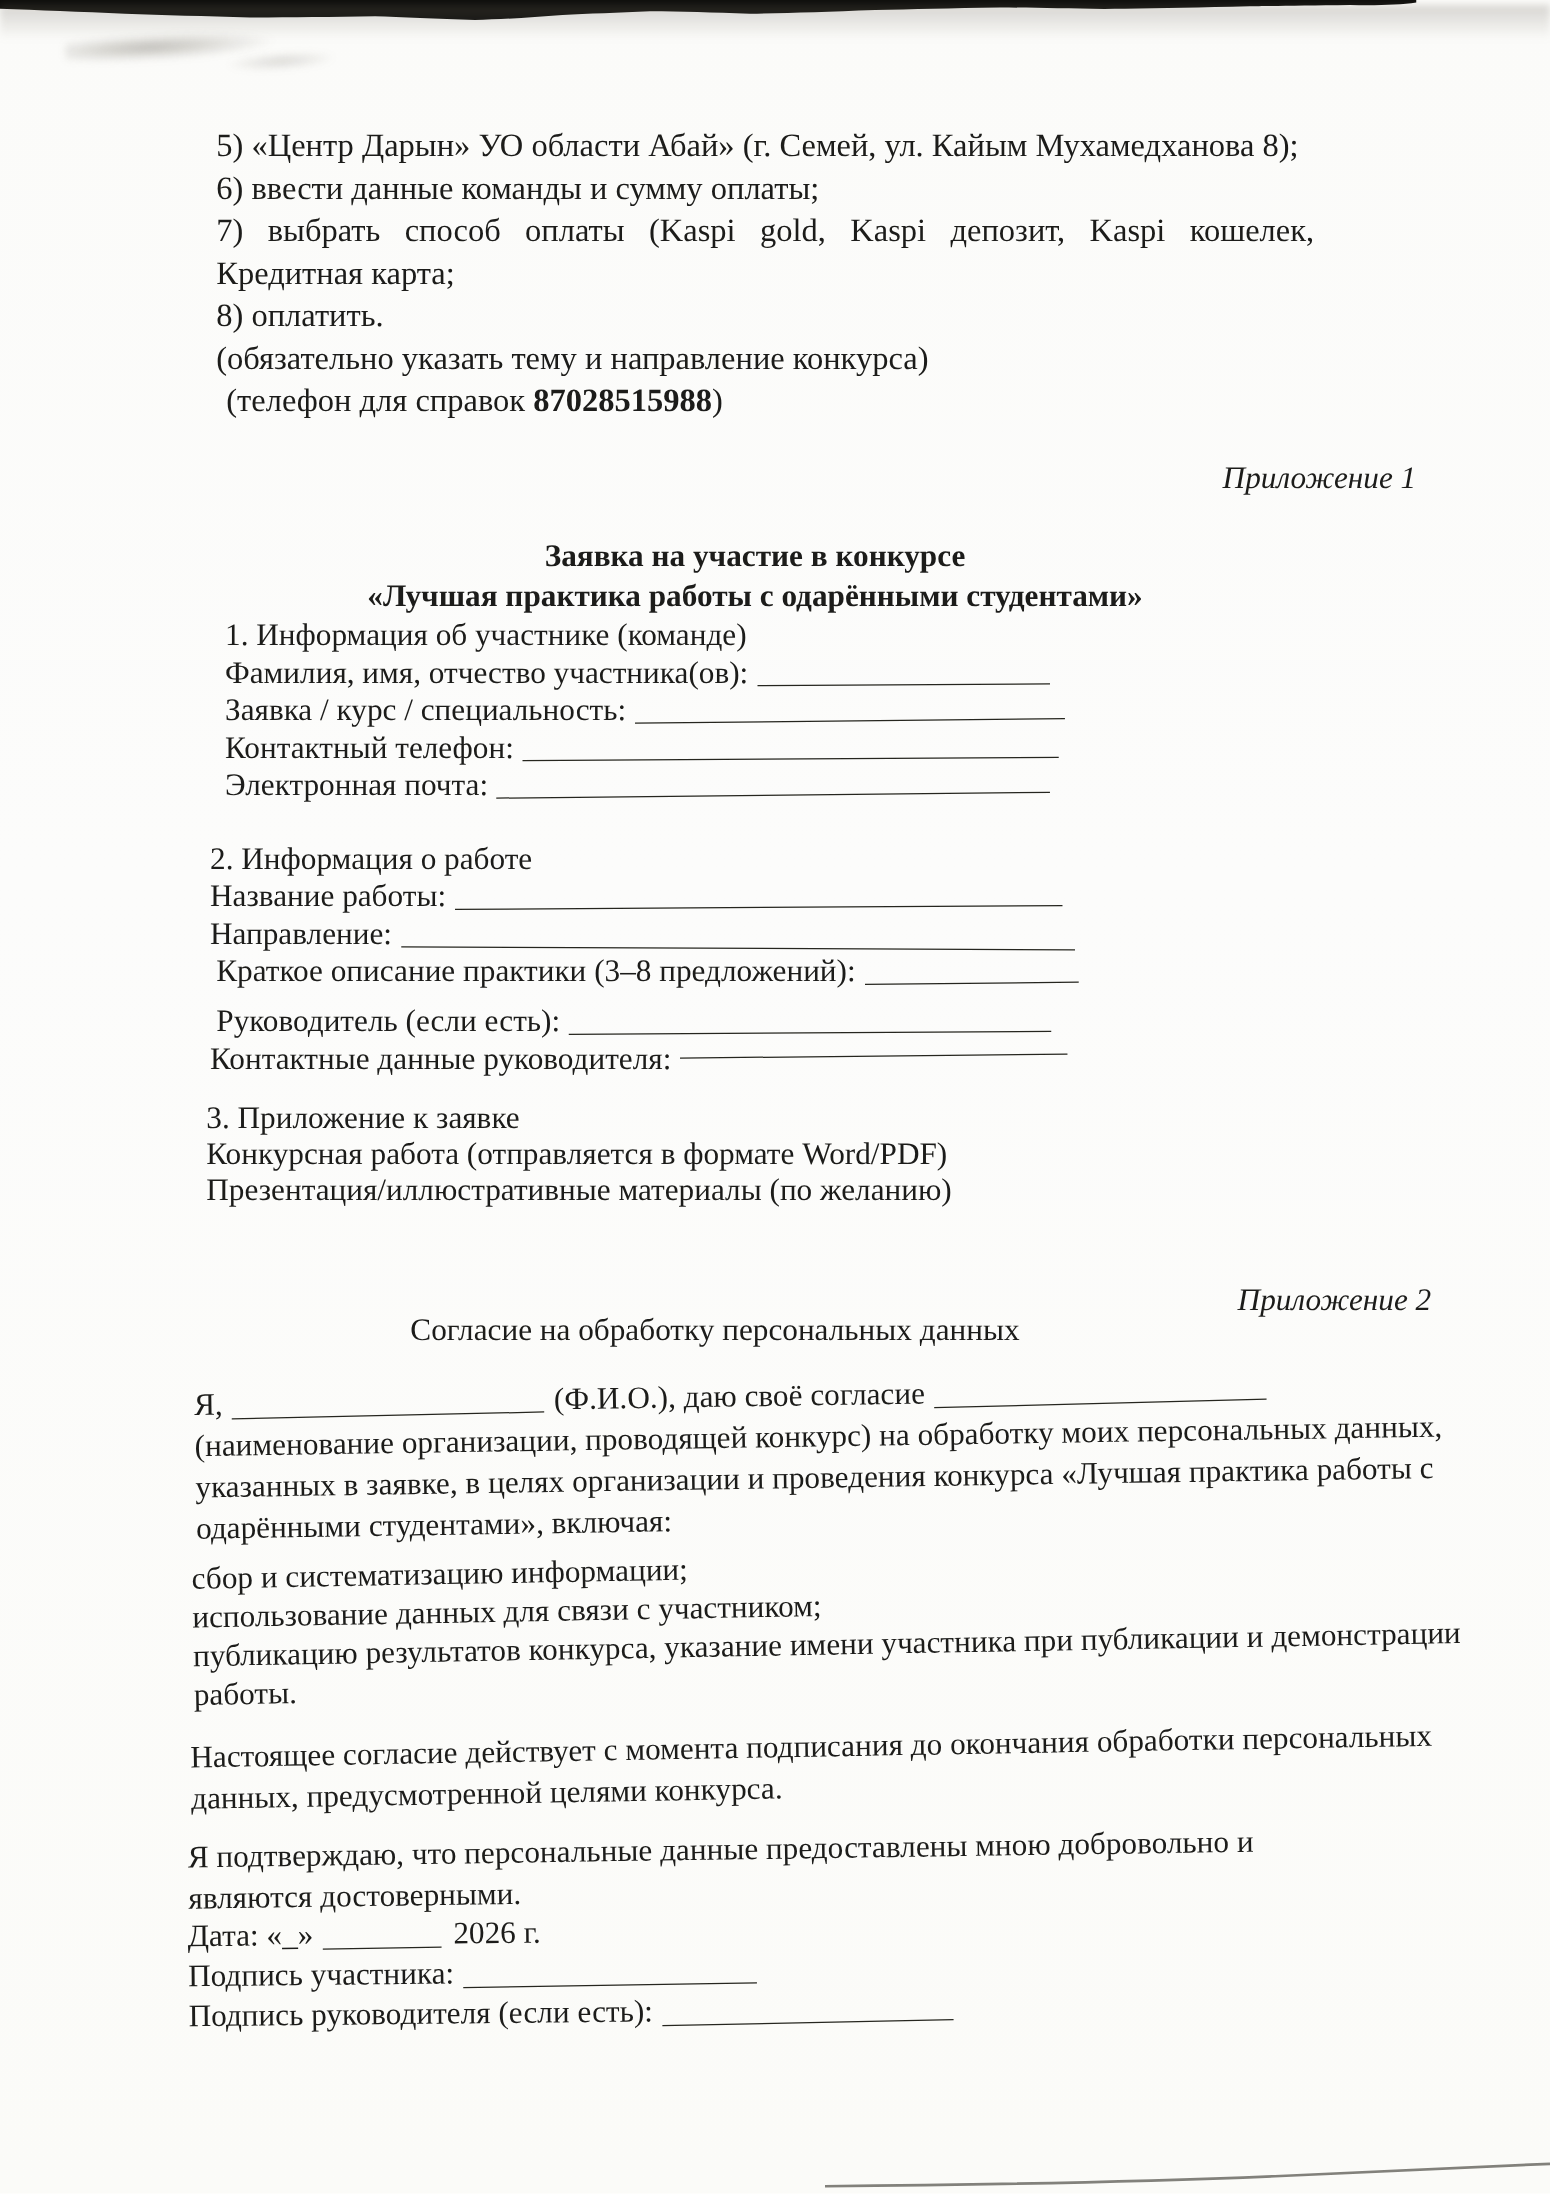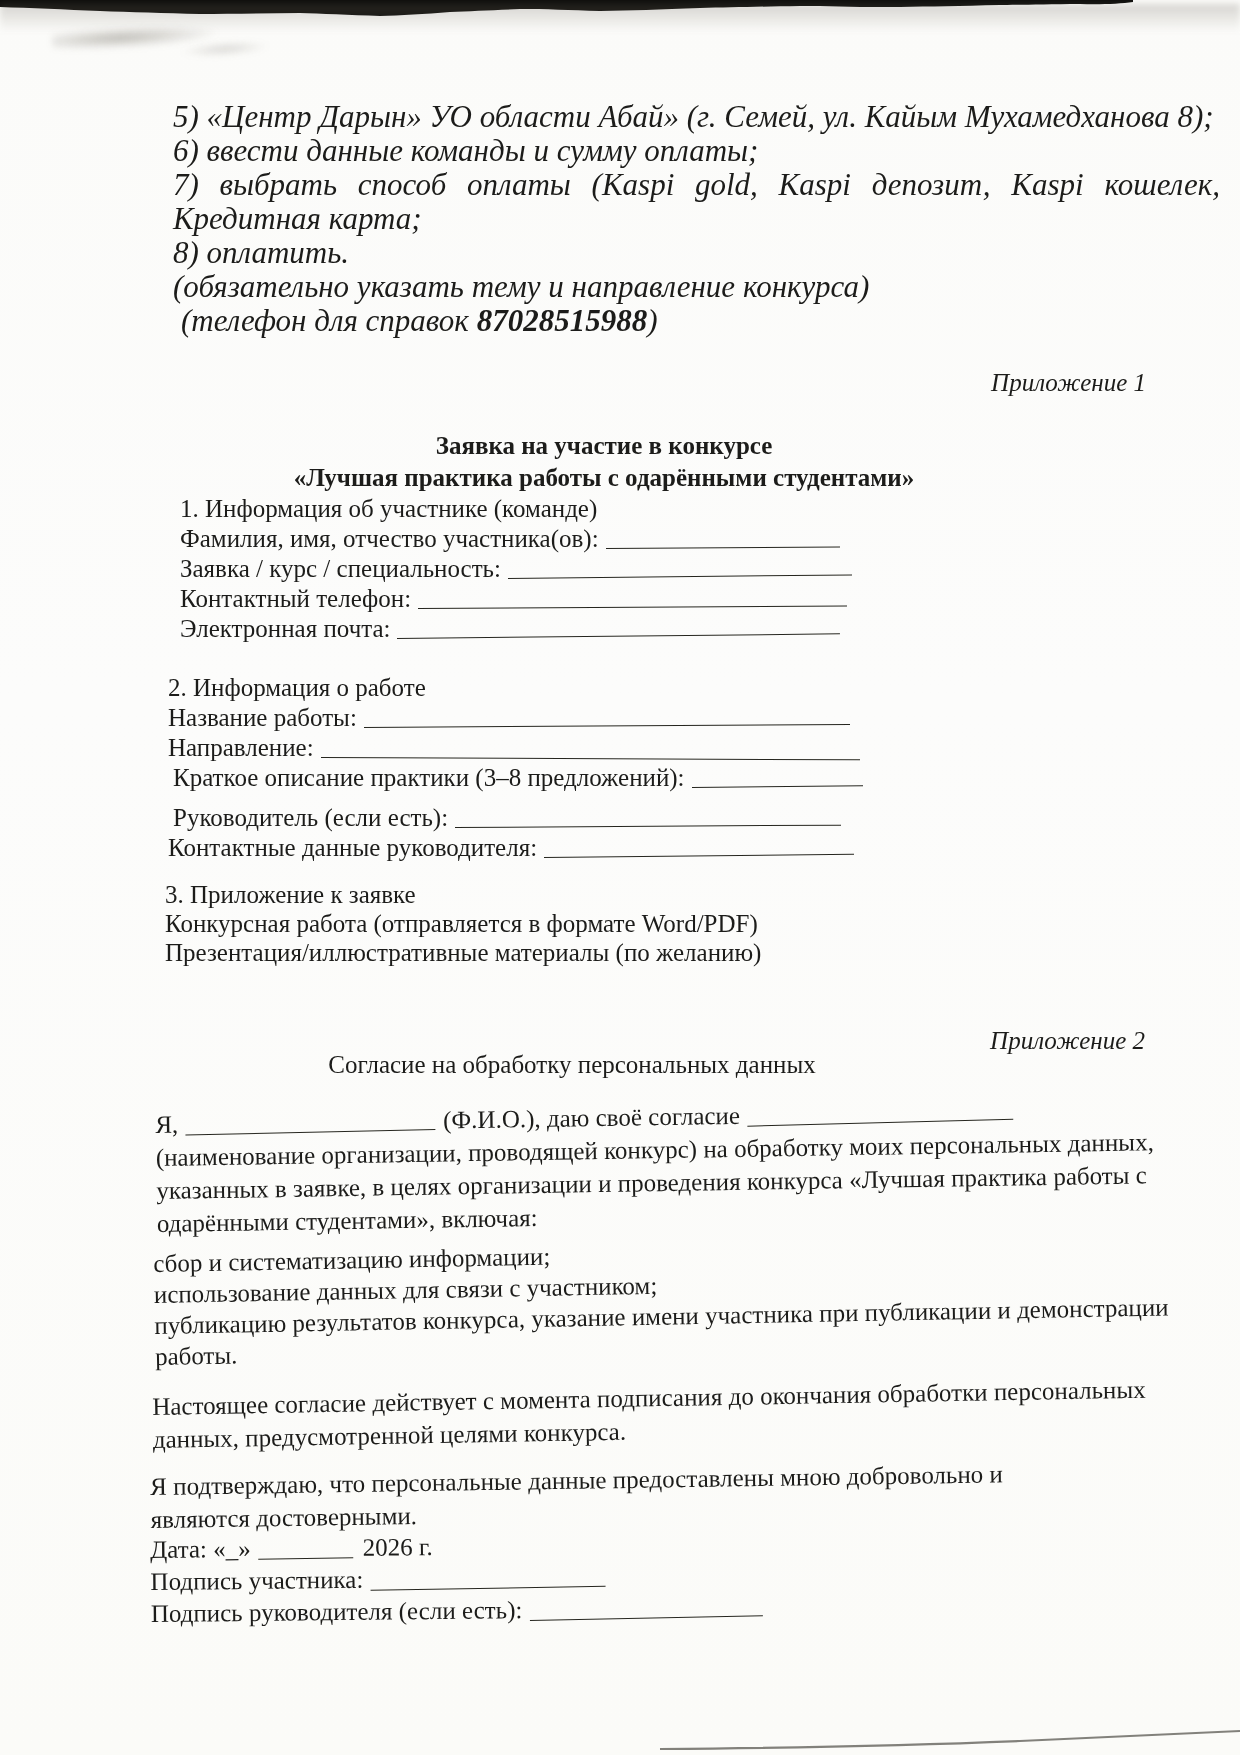--- a/index.html
+++ b/index.html
@@ -7,21 +7,21 @@
     position:relative;
     width:1240px;
     height:1755px;
     background:linear-gradient(180deg,#fbfbf9 0%,#fcfcfb 40%,#fbfbf8 100%);
     font-family:"Liberation Serif","DejaVu Serif",serif;
     color:#1c1c1a;
     overflow:hidden;
   }
   .abs{position:absolute;}
   .nowrap{white-space:nowrap;}
-  .fz26{font-size:31px;line-height:34px;font-style:italic;}
+  .fz26{font-size:26px;line-height:34px;}
   .fz25{font-size:25px;line-height:30px;}
   .bold{font-weight:bold;}
   .italic{font-style:italic;}
   .center{left:0;width:1240px;text-align:center;}
   p{margin:0;}
   .spread{word-spacing:13px;}
   .row{display:flex;align-items:flex-end;}
   .row .lbl{white-space:nowrap;}
   .uline{
     flex:1 1 auto;
@@ -79,21 +79,21 @@
     <p class="nowrap">6) ввести данные команды и сумму оплаты;</p>
     <p class="nowrap spread">7) выбрать способ оплаты (Kaspi gold, Kaspi депозит, Kaspi кошелек,</p>
     <p class="nowrap">Кредитная карта;</p>
     <p class="nowrap">8) оплатить.</p>
     <p class="nowrap">(обязательно указать тему и направление конкурса)</p>
     <p class="nowrap" style="margin-left:8px;">
       <span>(телефон для справок </span><span class="bold">87028515988</span><span>)</span>
     </p>
   </div>
 
-  <div class="abs fz25 italic nowrap" style="top:368px;right:94px;">Приложение 1</div>
+  <div class="abs fz25 italic nowrap" style="top:368px;right:107px;">Приложение 1</div>
 
   <div class="abs center bold fz25" style="top:430px;transform:translateX(-16px);line-height:32px;">
     <p>Заявка на участие в конкурсе</p>
     <p>«Лучшая практика работы с одарёнными студентами»</p>
   </div>
 
   <div class="abs fz25" style="left:180px;top:494px;">
     <p class="nowrap">1. Информация об участнике (команде)</p>
     <div class="row" style="width:660px;align-items:flex-end;">
       <span class="lbl">Фамилия, имя, отчество участника(ов):</span>
@@ -125,21 +125,21 @@
     </div>
     <div class="row" style="width:690px;margin-left:5px;">
       <span class="lbl">Краткое описание практики (3–8 предложений):</span>
       <span class="uline r-d2"></span>
     </div>
     <div class="gap10"></div>
     <div class="row" style="width:668px;margin-left:5px;">
       <span class="lbl">Руководитель (если есть):</span>
       <span class="uline r-d1"></span>
     </div>
-    <div class="row" style="width:686px;">
+    <div class="row" style="width:686px;align-items:center;">
       <span class="lbl">Контактные данные руководителя:</span>
       <span class="uline r-d2"></span>
     </div>
   </div>
 
   <div class="abs fz25" style="left:165px;top:880px;line-height:29px;">
     <p class="nowrap">3. Приложение к заявке</p>
     <p class="nowrap">Конкурсная работа (отправляется в формате Word/PDF)</p>
     <p class="nowrap">Презентация/иллюстративные материалы (по желанию)</p>
   </div>

